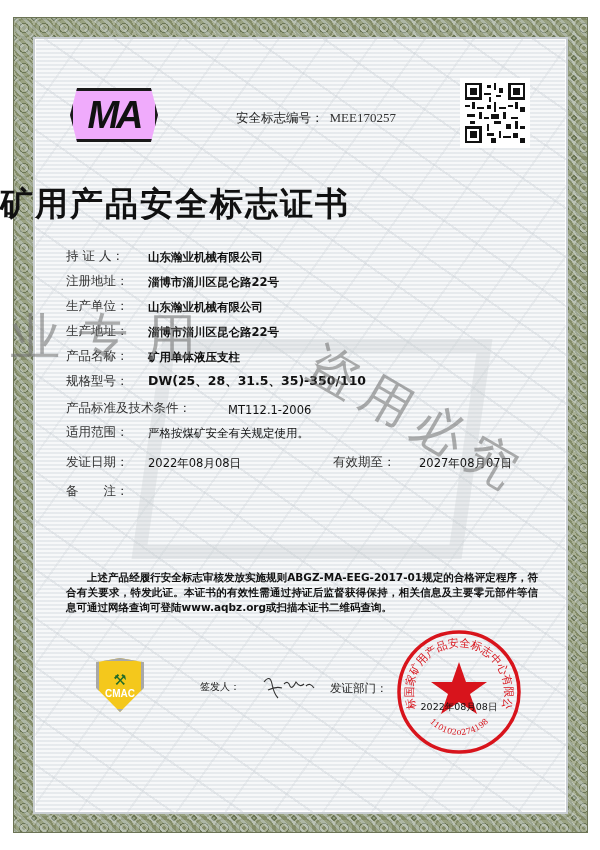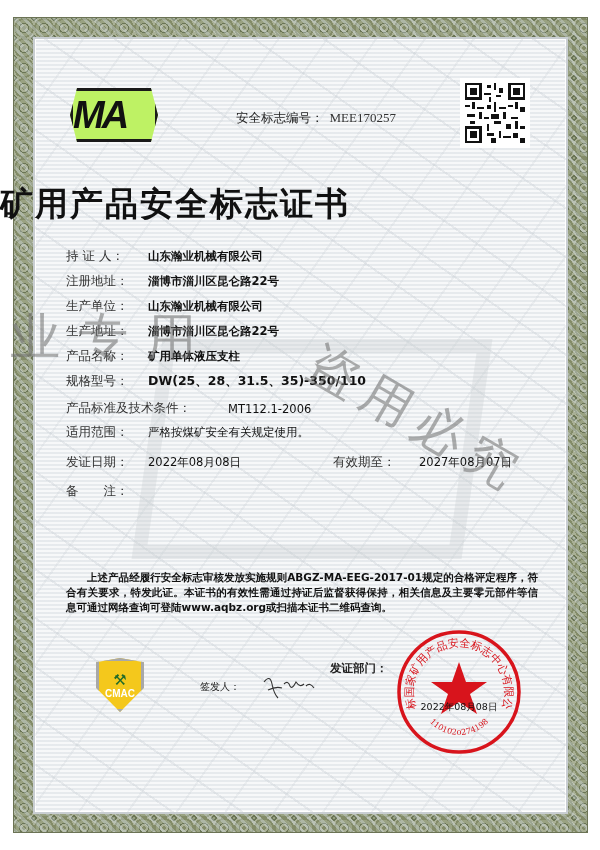--- a/index.html
+++ b/index.html
@@ -36,23 +36,23 @@
   }
   .tile-wm {
     position: absolute; inset: 0;
     background:
       repeating-linear-gradient(35deg, transparent 0 38px, rgba(200,206,212,0.35) 38px 40px),
       repeating-linear-gradient(-55deg, transparent 0 38px, rgba(200,206,212,0.25) 38px 40px);
   }
 
   .ma-logo {
     position: absolute; left: 70px; top: 88px; width: 88px; height: 54px;
-    background: #bef264; border: 3px solid #1a1a1a;
+    background: #f0abfc; border: 3px solid #1a1a1a;
     clip-path: polygon(8% 0, 92% 0, 100% 50%, 92% 100%, 8% 100%, 0 50%);
-    display: flex; align-items: center; 
+    display: flex; align-items: center; justify-content: center;
   }
   .ma-logo span {
     font-family: "Liberation Sans", sans-serif; font-weight: 900; font-style: italic;
     font-size: 38px; color: #111; letter-spacing: -3px;
   }
 
   .cert-no {
     position: absolute; left: 236px; top: 110px; font-size: 12.5px; color: #222;
   }
   .cert-no .val { font-family: "Liberation Serif", serif; font-size: 13px; margin-left: 6px; color: #333; }
@@ -63,21 +63,21 @@
   }
   .qr svg { width: 60px; height: 60px; display: block; }
 
   .title {
     position: absolute; left: 0; right: 0; top: 182px; 
     font-size: 33px; font-weight: 900; letter-spacing: 2px; color: #111;
     font-family: "DejaVu Serif", serif;
   }
 
   .fields { position: absolute; left: 66px; top: 248px; width: 470px; }
-  .row { position: absolute; left: 0; display: flex; align-items: center; font-size: 12.5px; white-space: nowrap; }
+  .row { position: absolute; left: 0; display: flex; align-items: flex-end; font-size: 12.5px; white-space: nowrap; }
   .row .lbl { width: 82px; color: #333; font-size: 12.5px; }
   .row .val { font-weight: 900; font-size: 11.5px; color: #111; font-family: "DejaVu Sans", sans-serif; }
   .row .val.plain { font-weight: 400; }
   .row.std .lbl { width: 162px; }
   .row .lbl2 { margin-left: 92px; width: 86px; color: #333; }
 
   .statement {
     position: absolute; left: 66px; top: 570px; width: 472px;
     font-size: 10.5px; line-height: 15px; font-weight: 900; color: #111;
     text-indent: 2em; text-align: justify;
@@ -87,21 +87,21 @@
     position: absolute; left: 96px; top: 658px; width: 48px; height: 54px;
     background: #f4c81c; border: 3px solid #a8a8a8;
     clip-path: polygon(0 8%, 50% 0, 100% 8%, 100% 55%, 50% 100%, 0 55%);
     display: flex; flex-direction: column; align-items: center; justify-content: center;
   }
   .cmac .pick { font-size: 15px; color: #1f6b2a; line-height: 16px; font-weight: 900; }
   .cmac .txt { font-size: 10px; color: #fff; font-weight: 900; font-family: Liberation Sans, sans-serif; }
 
   .signer { position: absolute; left: 200px; top: 680px; font-size: 10px; color: #222; }
   .signature { position: absolute; left: 258px; top: 668px; width: 60px; height: 40px; }
-  .issuer { position: absolute; left: 330px; top: 661px; font-size: 11.5px; color: #222; font-weight: bold; }
+  .issuer { position: absolute; left: 330px; top: 681px; font-size: 11.5px; color: #222; }
 
   .seal {
     position: absolute; left: 395px; top: 628px; width: 128px; height: 128px;
   }
   .seal svg { width: 128px; height: 128px; display: block; }
 
   .wm {
     position: absolute; font-family: "DejaVu Serif", serif; font-size: 50px;
     color: rgba(110,110,110,0.55); transform-origin: left top; pointer-events: none;
   }

